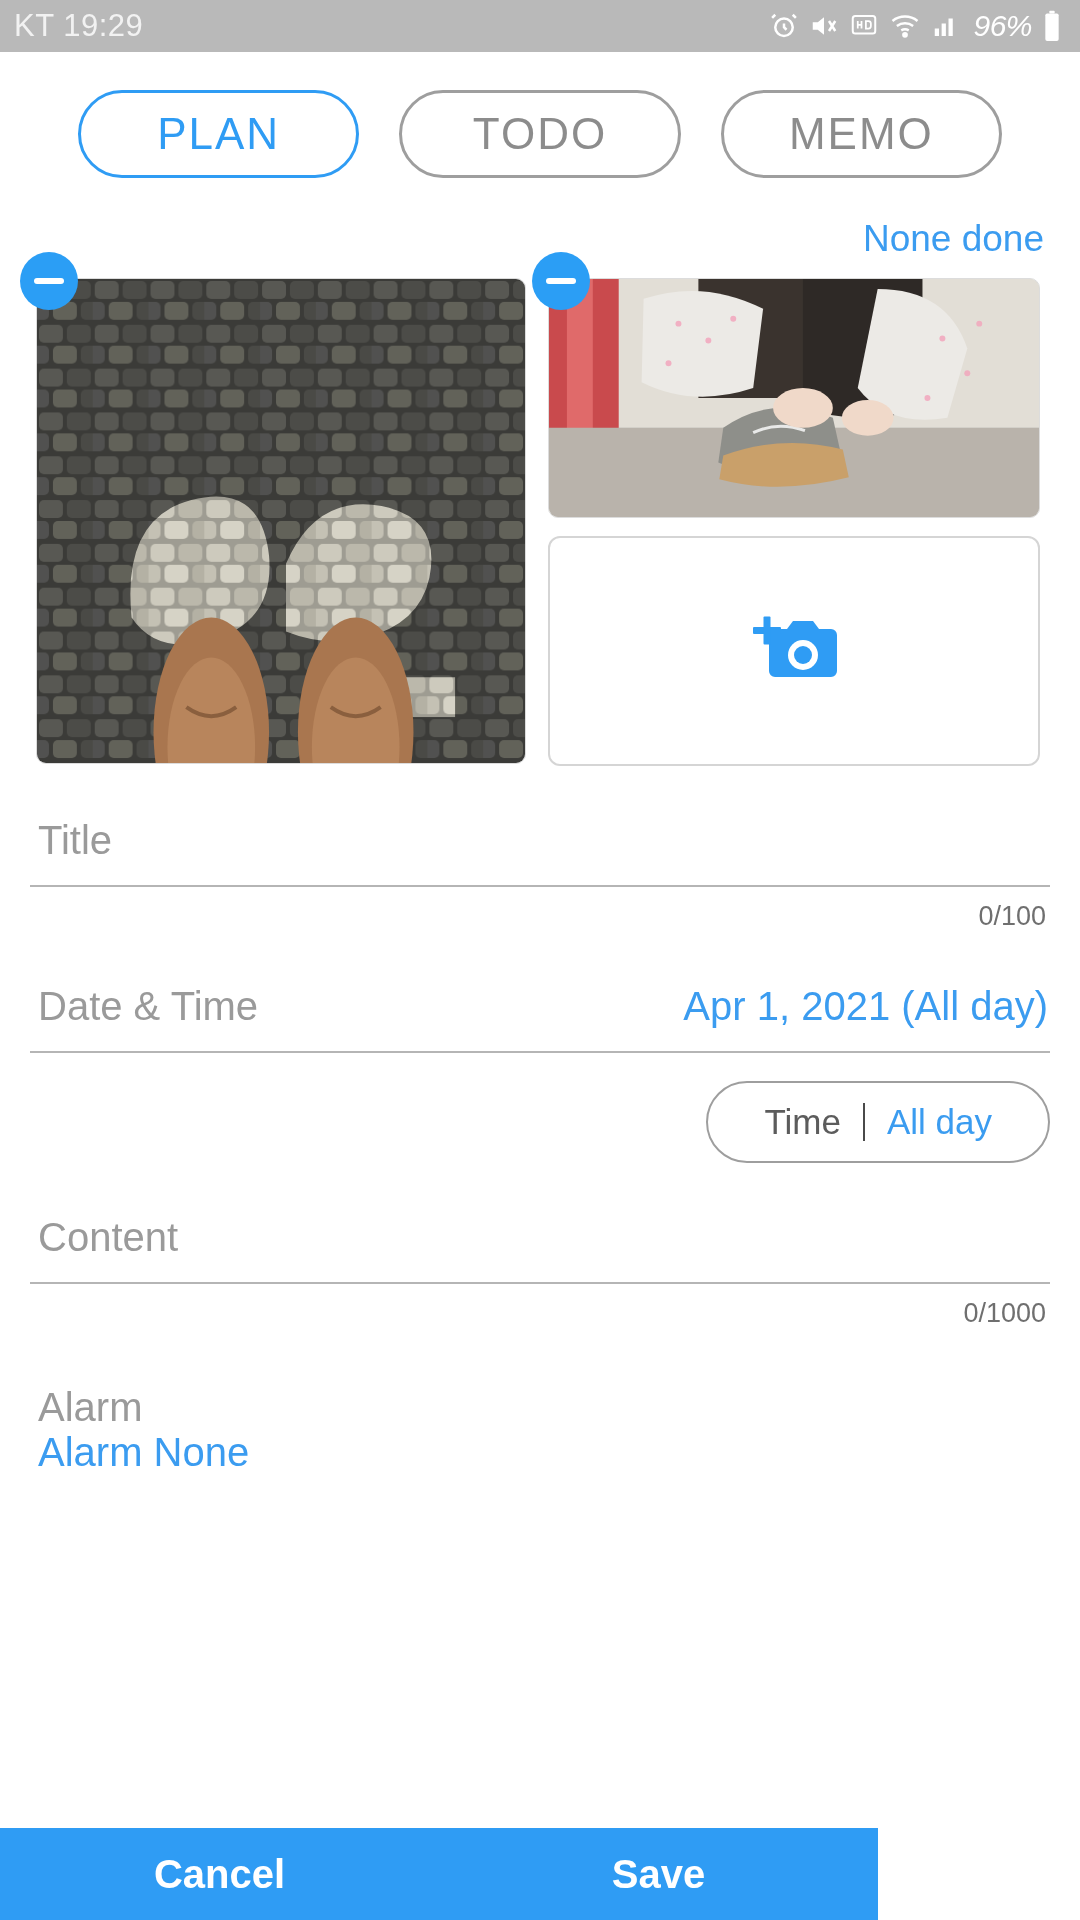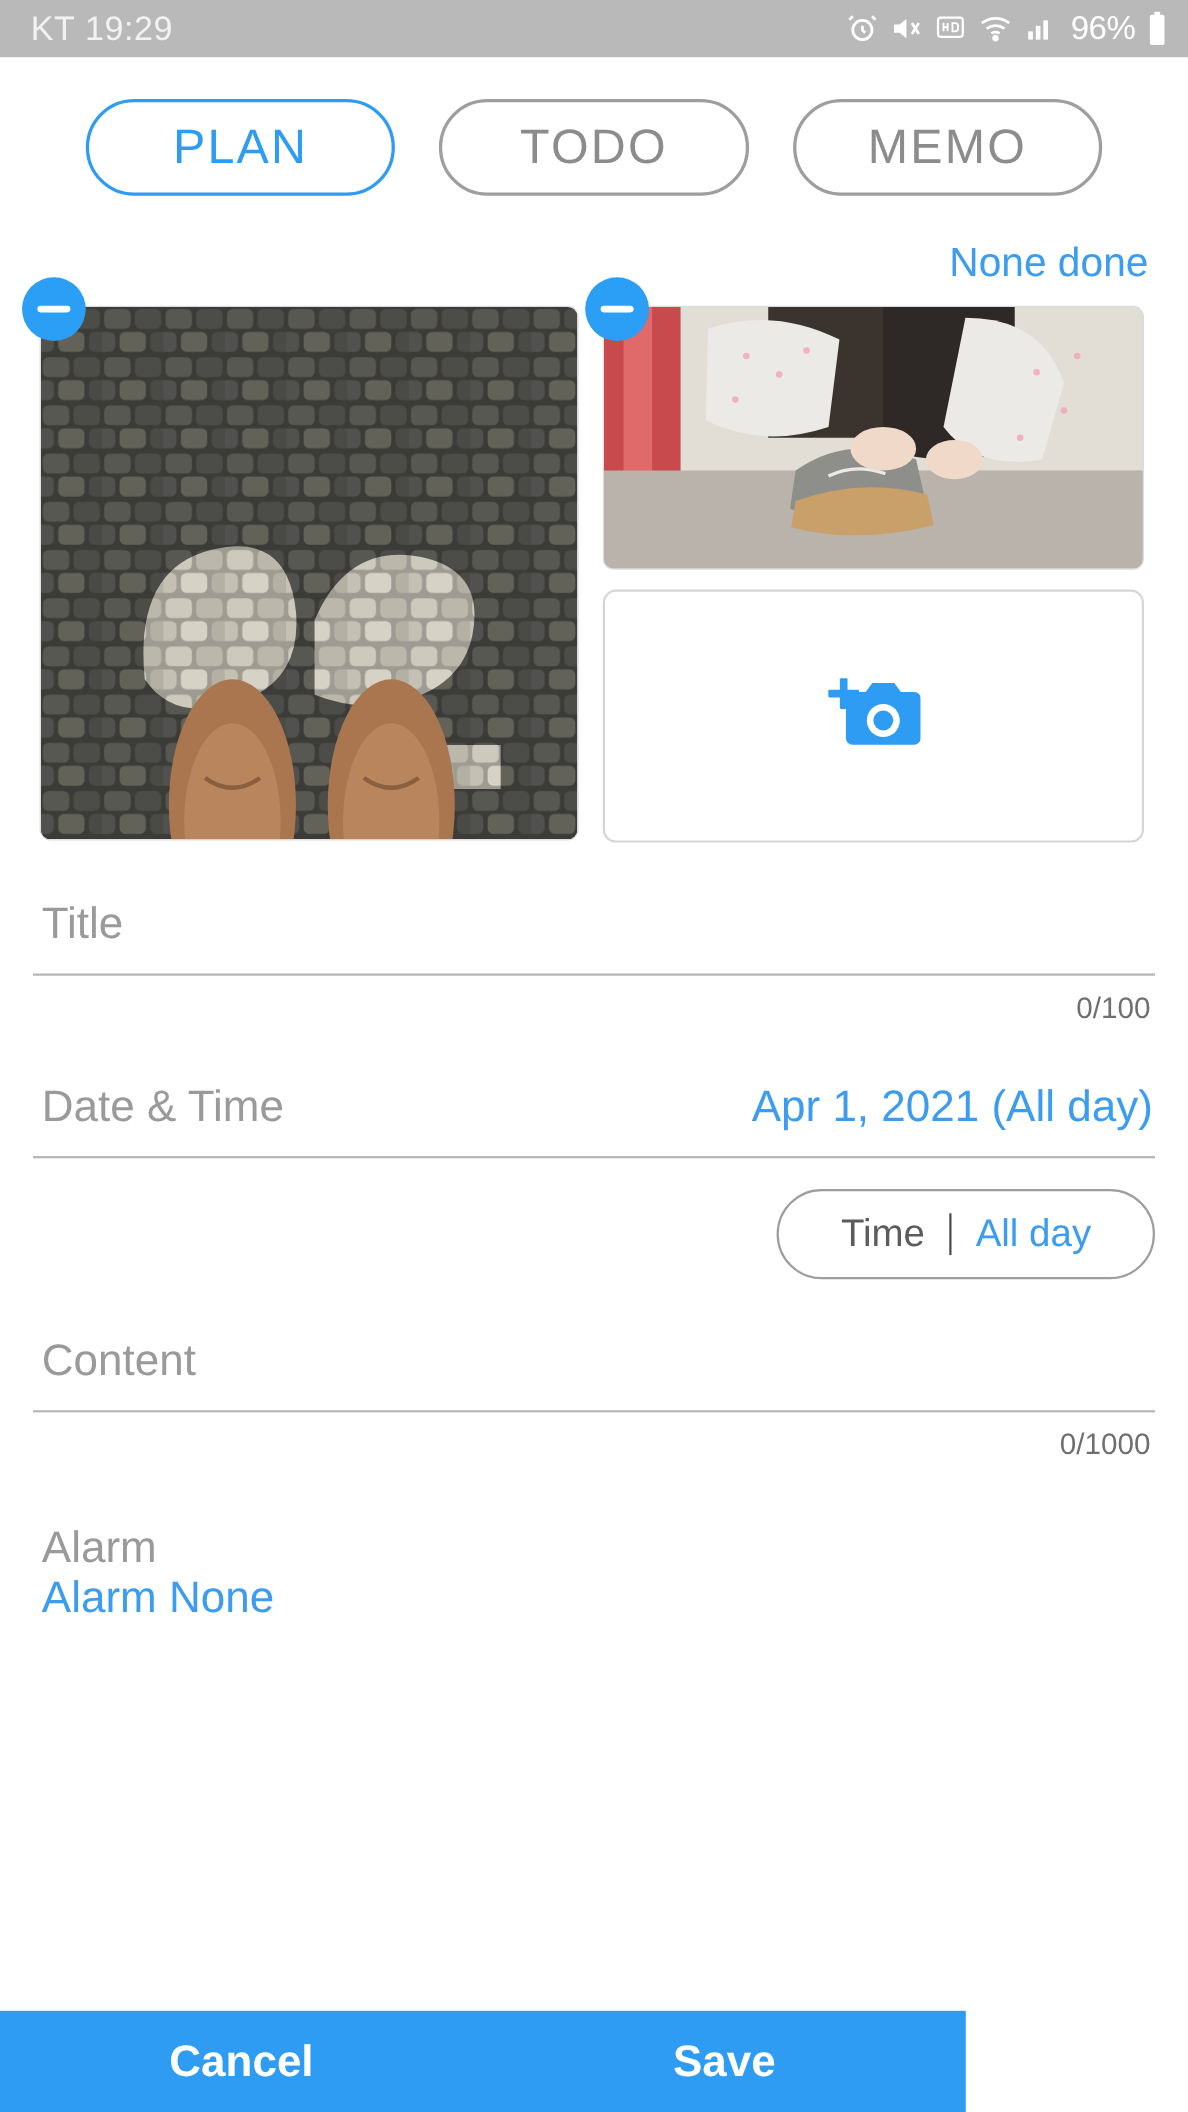--- a/index.html
+++ b/index.html
@@ -19,21 +19,21 @@
     background: #ffffff;
   }
 
   
   .status-bar {
     height: 52px;
     background: #b9b9b9;
     display: flex;
     align-items: center;
     justify-content: space-between;
-    padding: 0 18px 0 28px;
+    padding: 0 18px 0 14px;
     color: #ffffff;
   }
   .status-left {
     font-size: 31px;
     letter-spacing: 0.5px;
     color: #f2f2f2;
     font-family: "Liberation Sans", sans-serif;
   }
   .status-right {
     display: flex;
@@ -44,20 +44,21 @@
     display: inline-flex;
     align-items: center;
     justify-content: center;
     color: #ffffff;
   }
   .battery-text {
     font-size: 30px;
     color: #ffffff;
     margin-left: 2px;
     letter-spacing: -0.5px;
+    font-style: italic;
   }
 
   
   .tabbar {
     display: flex;
     gap: 40px;
     padding: 38px 78px 0 78px;
   }
   .tab {
     flex: 1;

